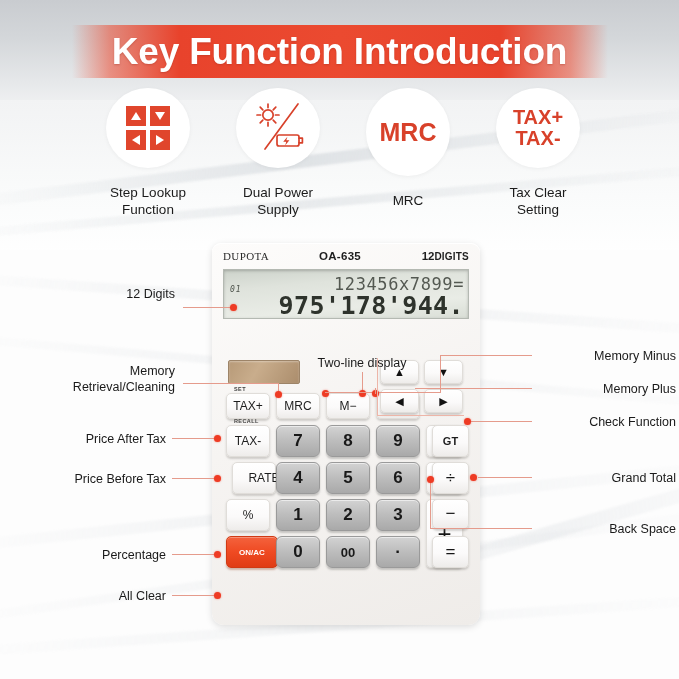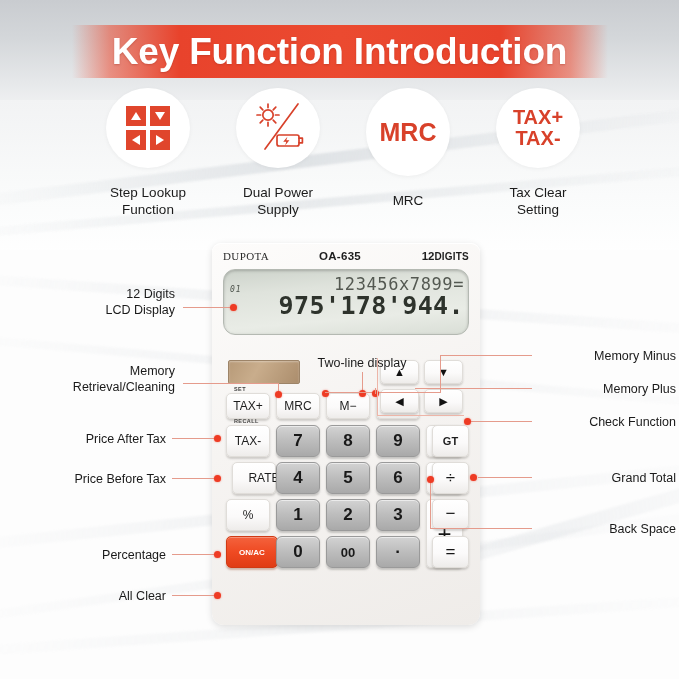--- a/index.html
+++ b/index.html
@@ -94,24 +94,24 @@
   #calc-brand-row {
     position: absolute; left: 11px; top: 6px; width: 246px; height: 17px;
   }
   #brand       { position:absolute; left:0;   top:1px; font-family:"Liberation Serif",serif; font-size:11px; color:#2b2b2b; letter-spacing:.4px; }
   #model       { position:absolute; left:96px; top:1px; font-size:11.5px; font-weight:bold; color:#1e1e1e; letter-spacing:.3px; }
   #digits      { position:absolute; right:0;  top:1px; font-size:11.5px; font-weight:bold; color:#1e1e1e; }
   #digits small{ font-size:10px; letter-spacing:.2px; }
 
   
   #lcd {
-    position: absolute; left: 11px; top: 26px; width: 246px; height: 66px;
+    position: absolute; left: 11px; top: 26px; width: 246px; height: 50px;
     background: linear-gradient(175deg,#cdd3cb 0%,#dfe3dc 30%,#e9ece6 70%,#d9ded6 100%);
     border: 1px solid #b4b9b2;
-    border-radius: 12px;
+    border-radius: 0;
     box-shadow: inset 0 1px 3px rgba(0,0,0,.22);
     overflow: hidden;
   }
   #lcd-flag {
     position: absolute; left: 6px; top: 15px;
     font-family: "DejaVu Sans Mono", monospace; font-size: 8px; color: #4e544c;
     font-style: italic; letter-spacing: 1px;
   }
   #lcd-line1 {
     position: absolute; left: 28px; top: 4px; width: 212px;
@@ -338,21 +338,20 @@
   
 </div>
 
 <div class="key key-w" style="left:432px; top:425px; width:37px; height:32px; font-size:11px; font-weight:bold;">GT</div>
 <div class="key key-w op" style="left:432px; top:462px; width:37px; height:32px;">÷</div>
 <div class="key key-w op" style="left:432px; top:499px; width:37px; height:30px;">−</div>
 <div class="key key-w op" style="left:432px; top:536px; width:37px; height:32px;">=</div>
 
 <div class="ann ann-l" style="left:20px; top:286px; width:155px;">
   <div>12 Digits</div>
-  <div>LCD Display</div>
 </div>
 <div class="lead" style="left:183px; top:307px; width:50px;"></div>
 <div class="dot" style="left:230px; top:304px;"></div>
 
 <div class="ann ann-l" style="left:12px; top:363px; width:163px;">
   <div>Memory</div>
   <div>Retrieval/Cleaning</div>
 </div>
 <div class="lead" style="left:183px; top:383px; width:96px;"></div>
 <div class="lead-v" style="left:278px; top:383px; height:11px;"></div>

